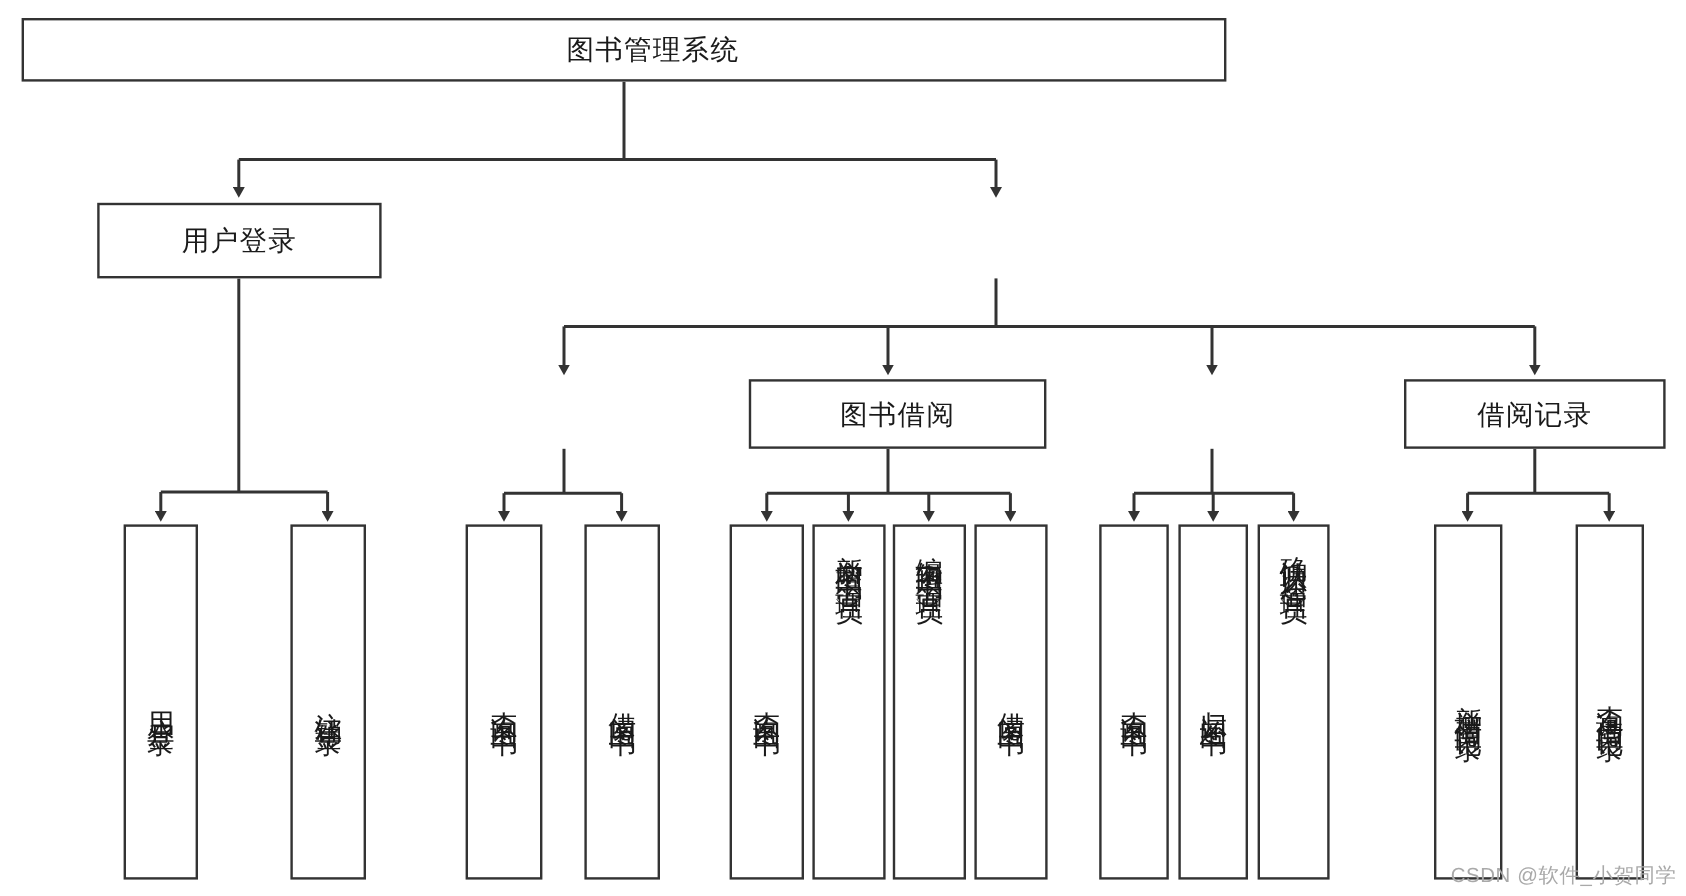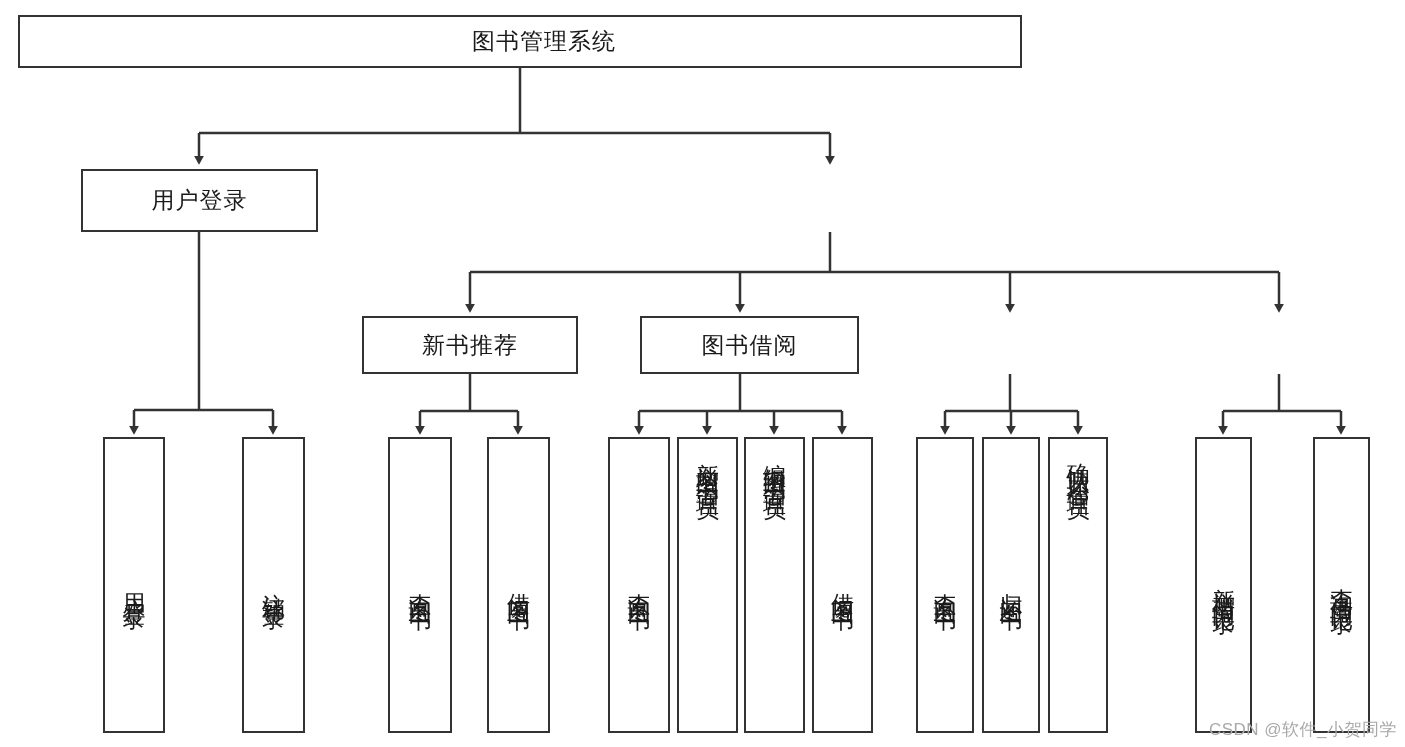--- a/index.html
+++ b/index.html
@@ -120,29 +120,29 @@
 
   <div class="node horizontal" style="left:18px; top:15px; width:1004px; height:53px;padding-left:48px;">
     <span class="node-label">图书管理系统</span>
   </div>
 
   <div class="node horizontal" style="left:81px; top:169px; width:237px; height:63px;">
     <span class="node-label">用户登录</span>
   </div>
 
 
-  <div class="node horizontal" style="left:362px; top:316px; width:216px; height:58px;">
-    <span class="node-label">新书推荐</span>
-  </div>
 
-  <div class="node horizontal" style="left:640px; top:316px; width:219px; height:58px;">
+  <div class="node horizontal" style="left:624px; top:316px; width:248px; height:58px;">
     <span class="node-label">图书借阅</span>
   </div>
 
 
+  <div class="node horizontal" style="left:1170px; top:316px; width:218px; height:58px;">
+    <span class="node-label">借阅记录</span>
+  </div>
 
   <div class="node vertical" style="left:103px; top:437px; width:62px; height:296px;">
     <span class="node-label">用户登录</span>
   </div>
 
   <div class="node vertical" style="left:242px; top:437px; width:63px; height:296px;">
     <span class="node-label">注销登录</span>
   </div>
 
   <div class="node vertical" style="left:388px; top:437px; width:64px; height:296px;">

